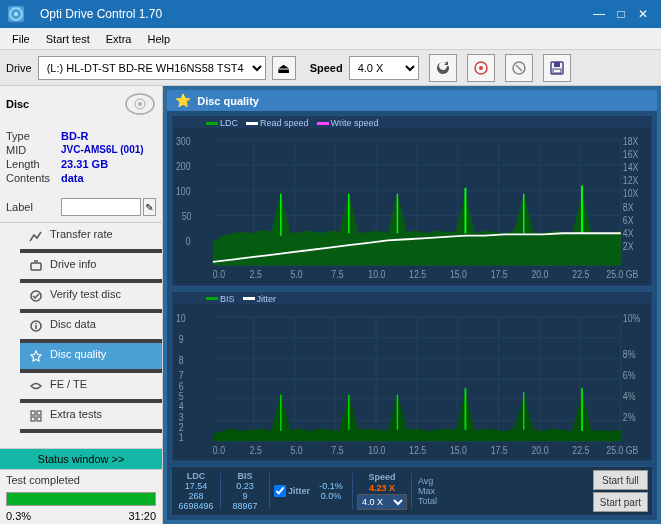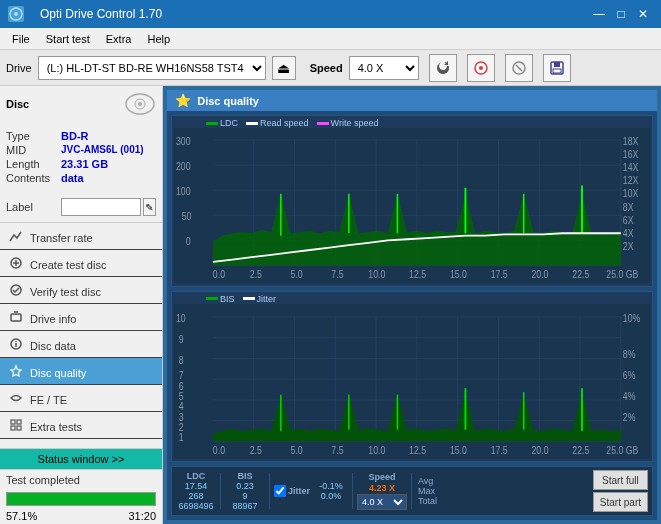--- a/index.html
+++ b/index.html
@@ -37,21 +37,21 @@
     .disc-panel-header { display: flex; align-items: center; justify-content: space-between; margin-bottom: 14px; }
     .disc-title { font-weight: bold; font-size: 11px; }
     .disc-field { display: flex; margin-bottom: 2px; font-size: 11px; }
     .disc-field-label { color: #333; width: 55px; flex-shrink: 0; }
     .disc-field-value { color: #0000cc; font-weight: bold; }
     .disc-label-row { display: flex; align-items: center; margin-top: 14px; font-size: 11px; }
     .disc-label-input { width: 80px; height: 18px; border: 1px solid #999; font-size: 10px; padding: 0 2px; }
     .disc-label-btn { width: 18px; height: 18px; border: 1px solid #999; background: #f5f5f5; margin-left: 2px; cursor: pointer; display: flex; align-items: center; justify-content: center; font-size: 10px; }
 
     
-    .nav-item { display: flex; align-items: flex-end; padding: 5px 8px; cursor: pointer; font-size: 11px; border-bottom: 1px solid #404040; color: #333; }
+    .nav-item { display: flex; align-items: flex-start; padding: 5px 8px; cursor: pointer; font-size: 11px; border-bottom: 4px solid #404040; color: #333; margin-left: 20px; }
     .nav-item.active { background: #4a9fd4; color: white; }
     .nav-item-icon { width: 16px; height: 16px; margin-right: 6px; display: flex; align-items: center; justify-content: center; flex-shrink: 0; }
     
     
     .status-bar { margin-top: auto; border-top: 1px solid #ccc; }
     .status-window-btn { display: flex; align-items: center; justify-content: center; padding: 4px; cursor: pointer; font-size: 11px; border-bottom: 1px solid #ccc; background: #14b8a6; }
     .status-text { padding: 4px 6px; font-size: 11px; color: #333; }
     .progress-bar-container { margin: 2px 6px; height: 14px; background: #e0e0e0; border: 1px solid #999; }
     .progress-bar-fill { height: 100%; background: #06b025; width: 100%; }
     .status-bottom { display: flex; justify-content: space-between; padding: 2px 6px; font-size: 11px; }
@@ -169,44 +169,34 @@
       <div class="nav-item-icon">
         <svg width="14" height="14" viewBox="0 0 14 14">
             <polyline points="1,12 5,6 8,9 12,3" fill="none" stroke="#555" stroke-width="1.5"></polyline>
           </svg>
       </div>
       <span>Transfer rate</span>
     </div>
     <div class="nav-item">
       <div class="nav-item-icon">
         <svg width="14" height="14" viewBox="0 0 14 14">
-            <circle cx="7" cy="7" r="5" fill="none" stroke="#555" stroke-width="1.5"></circle>
-            <line x1="7" y1="4" x2="7" y2="10" stroke="#555" stroke-width="1.5"></line>
-            <line x1="4" y1="7" x2="10" y2="7" stroke="#555" stroke-width="1.5"></line>
-          </svg>
-      </div>
-      <span>Create test disc</span>
+            <rect x="2" y="4" width="10" height="7" rx="1" fill="none" stroke="#555" stroke-width="1.5"></rect>
+            <line x1="5" y1="2" x2="9" y2="2" stroke="#555" stroke-width="1.5"></line>
+          </svg>
+      </div>
+      <span>Drive info</span>
     </div>
     <div class="nav-item">
       <div class="nav-item-icon">
         <svg width="14" height="14" viewBox="0 0 14 14">
             <circle cx="7" cy="7" r="5" fill="none" stroke="#555" stroke-width="1.5"></circle>
             <polyline points="4,7 6,9 10,5" fill="none" stroke="#555" stroke-width="1.5"></polyline>
           </svg>
       </div>
       <span>Verify test disc</span>
-    </div>
-    <div class="nav-item">
-      <div class="nav-item-icon">
-        <svg width="14" height="14" viewBox="0 0 14 14">
-            <rect x="2" y="4" width="10" height="7" rx="1" fill="none" stroke="#555" stroke-width="1.5"></rect>
-            <line x1="5" y1="2" x2="9" y2="2" stroke="#555" stroke-width="1.5"></line>
-          </svg>
-      </div>
-      <span>Drive info</span>
     </div>
     <div class="nav-item">
       <div class="nav-item-icon">
         <svg width="14" height="14" viewBox="0 0 14 14">
             <circle cx="7" cy="7" r="5" fill="none" stroke="#555" stroke-width="1.5"></circle>
             <line x1="7" y1="6" x2="7" y2="10" stroke="#555" stroke-width="1.5"></line>
             <circle cx="7" cy="4.5" r="0.8" fill="#555"></circle>
           </svg>
       </div>
       <span>Disc data</span>
@@ -239,21 +229,21 @@
       <span>Extra tests</span>
     </div>
 
     <div class="status-bar">
       <div class="status-window-btn">Status window &gt;&gt;</div>
       <div class="status-text">Test completed</div>
       <div class="progress-bar-container">
         <div class="progress-bar-fill"></div>
       </div>
       <div class="status-bottom">
-        <span>57.1%</span>
+        <span>0.3%</span>
         <span>31:20</span>
       </div>
     </div>
   </div>
 
   <div class="content-area">
     <div class="disc-quality-panel">
       <div class="panel-header">
         <span class="panel-header-icon">⭐</span>
         <span>Disc quality</span>

